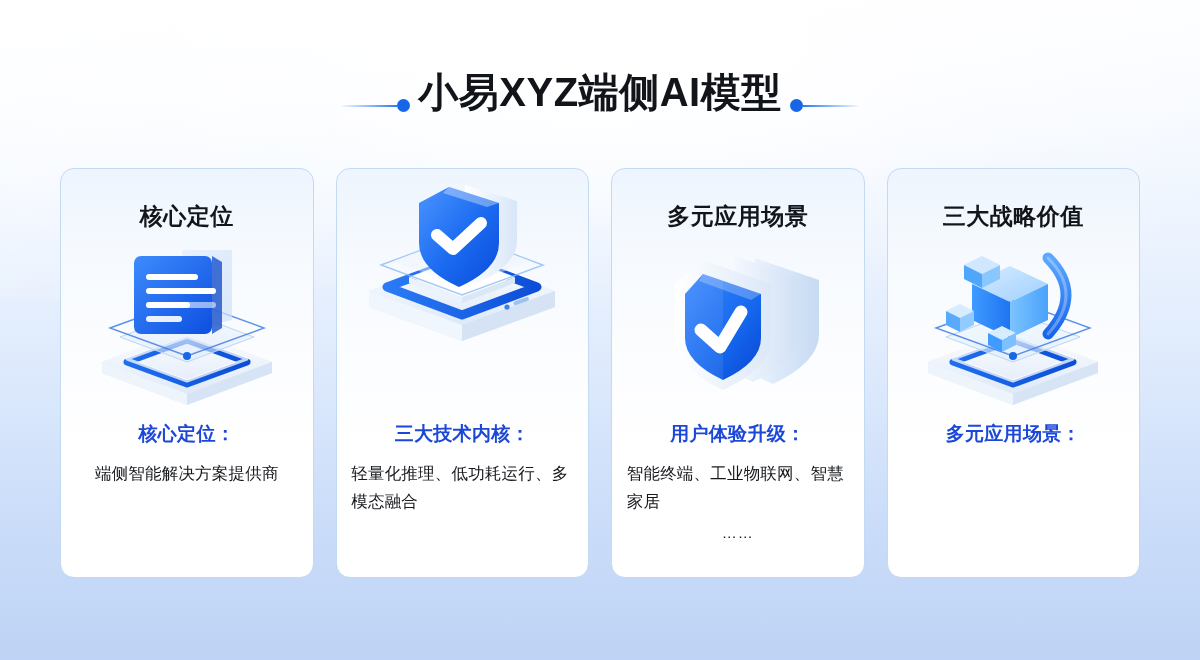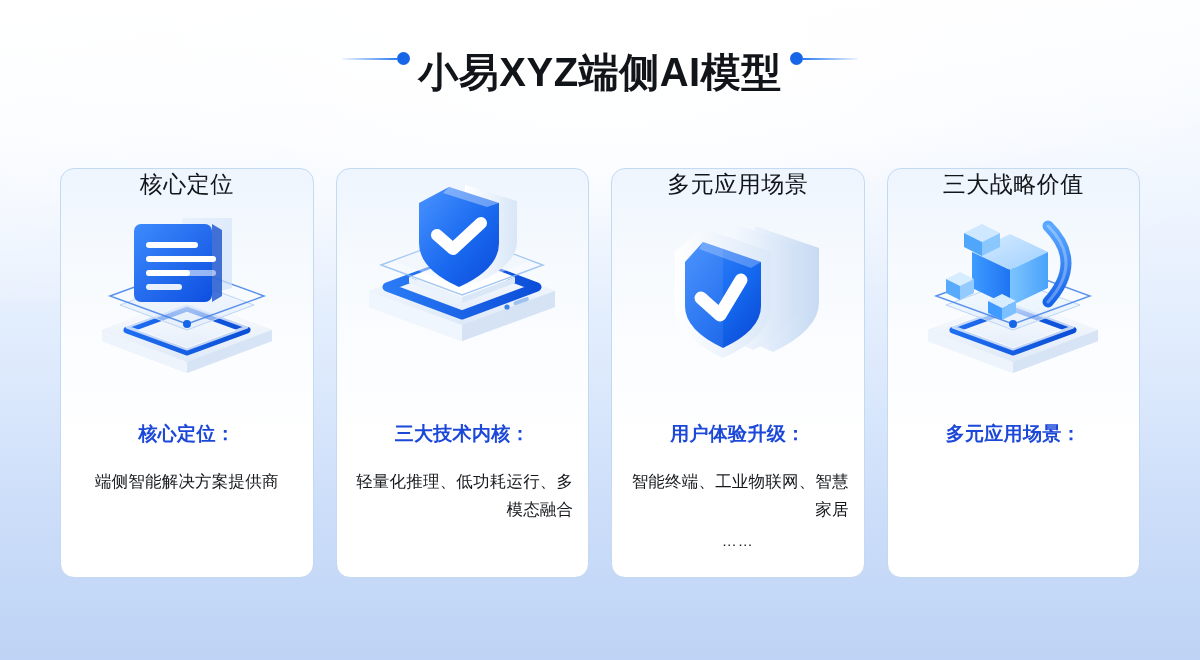--- a/index.html
+++ b/index.html
@@ -28,21 +28,21 @@
   .bg-glow {
     position:absolute; left:50%; top:-180px; width:900px; height:420px;
     transform:translateX(-50%);
     background: radial-gradient(closest-side, rgba(255,255,255,0.95), rgba(255,255,255,0));
     pointer-events:none;
   }
 
   
   .header {
     position:absolute; left:0; top:52px; width:1200px; height:60px;
-    display:flex; align-items:flex-start; justify-content:center; gap:8px;
+    display:flex; align-items:flex-end; justify-content:center; gap:8px;
   }
   .deco { display:flex; align-items:center; gap:0; }
   .deco-line {
     width:55px; height:2px;
     background: linear-gradient(90deg, rgba(23,102,232,0.05), #2a7bf0);
   }
   .deco-line.right {
     background: linear-gradient(90deg, #2a7bf0, rgba(23,102,232,0.05));
   }
   .deco-dot {
@@ -70,44 +70,45 @@
         #eef5fe 0%,
         #f6fafe 22%,
         #fcfdff 48%,
         #ffffff 70%,
         #ffffff 100%);
     position:relative;
     display:flex; flex-direction:column; align-items:center;
     overflow:hidden;
   }
   .card-title {
-    font-size:23px; font-weight:normal; color:#121519;
+    margin-top:32px;
+    font-size:23px; font-weight:bold; color:#121519;
     letter-spacing:0.5px;
   }
 
   
   .illus {
     width:230px; height:165px; margin-top:10px;
     position:relative;
   }
   .illus svg { display:block; width:230px; height:165px; }
 
   
   .card-body {
     position:absolute; left:0; right:0; top:252px;
     display:flex; flex-direction:column; align-items:center;
     padding:0 14px;
   }
   .body-label {
     font-size:19px; font-weight:bold; color:#1c48d8;
-    margin-bottom:20px; letter-spacing:0.3px;
+    margin-bottom:12px; letter-spacing:0.3px;
   }
   .body-text {
     font-size:16.5px; color:#16181c; line-height:1.72;
-    text-align:right; letter-spacing:0.2px;
+    text-align:left; letter-spacing:0.2px;
     max-width:222px;
   }
   .body-ellipsis {
     font-size:15px; color:#16181c; letter-spacing:1px;
     margin-top:8px;
   }
 </style>
 </head>
 <body>
 

